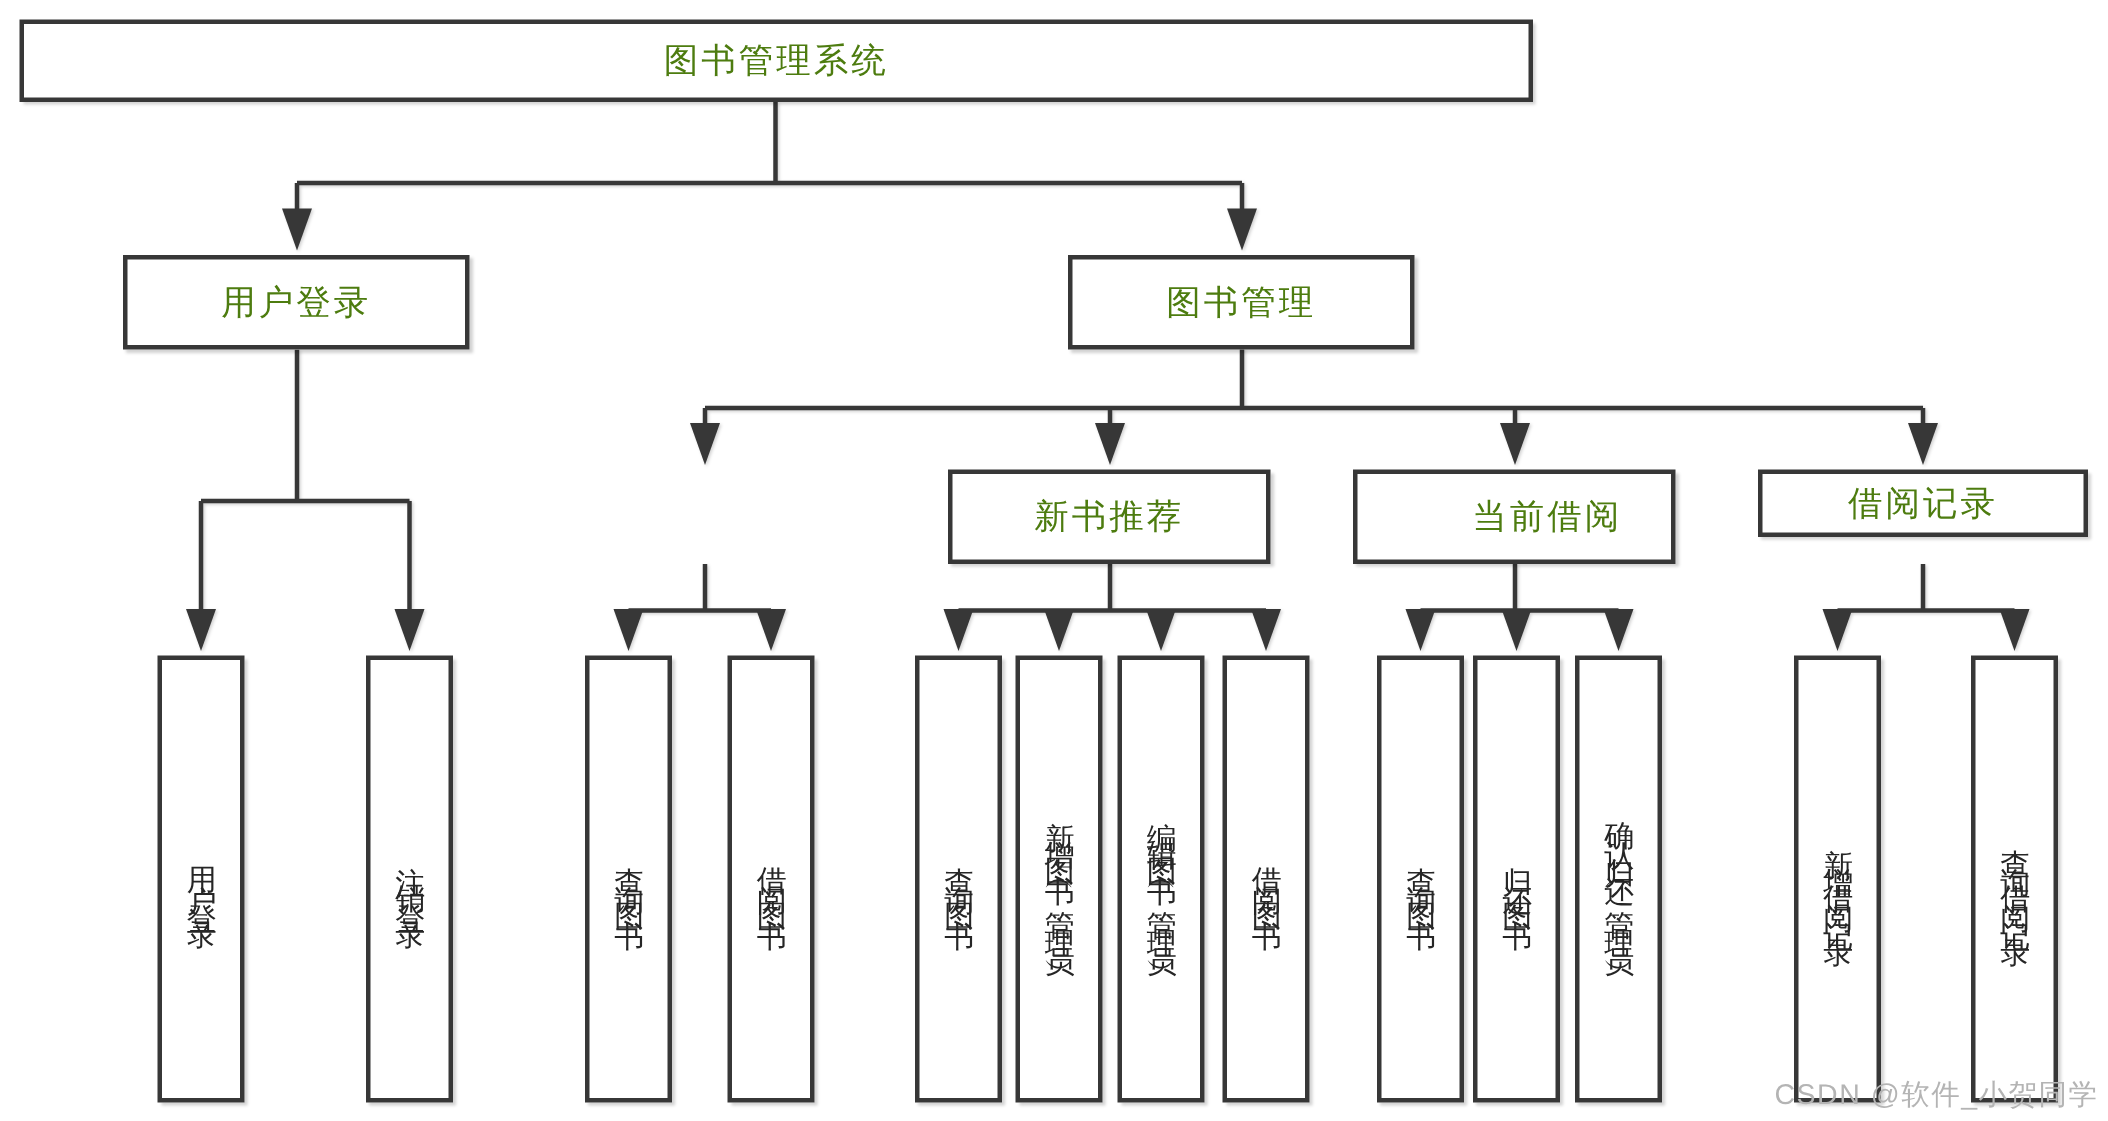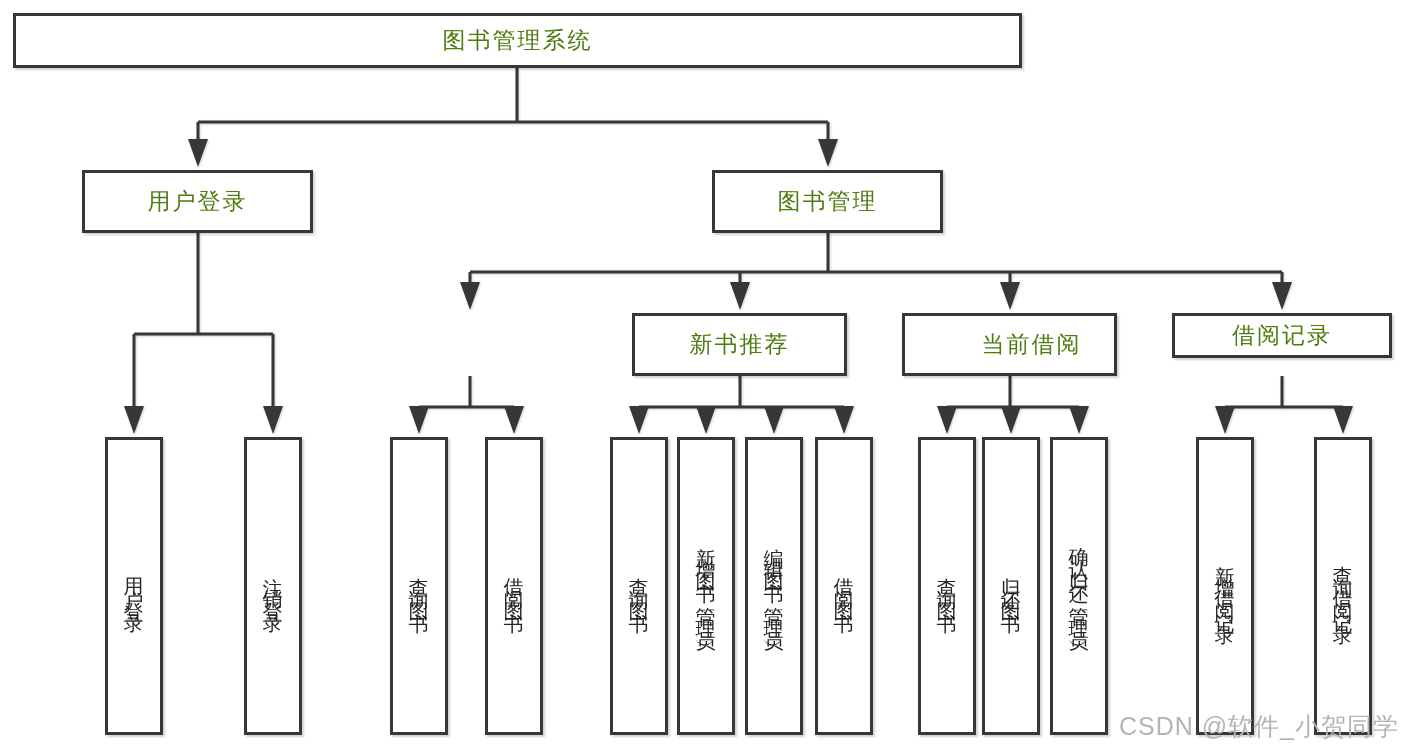--- a/index.html
+++ b/index.html
@@ -54,21 +54,21 @@
     writing-mode: vertical-rl;
     font-size: 20px;
     letter-spacing: 12px;
     color: #262626;
     line-height: 1;
   }
   #watermark {
     position: absolute;
     right: 6px;
     bottom: 4px;
-    font-size: 25px;
+    font-size: 19px;
     color: #b4b4b4;
     letter-spacing: 1px;
     white-space: nowrap;
   }
 </style>
 </head>
 <body>
 
 <div id="canvas">
 

